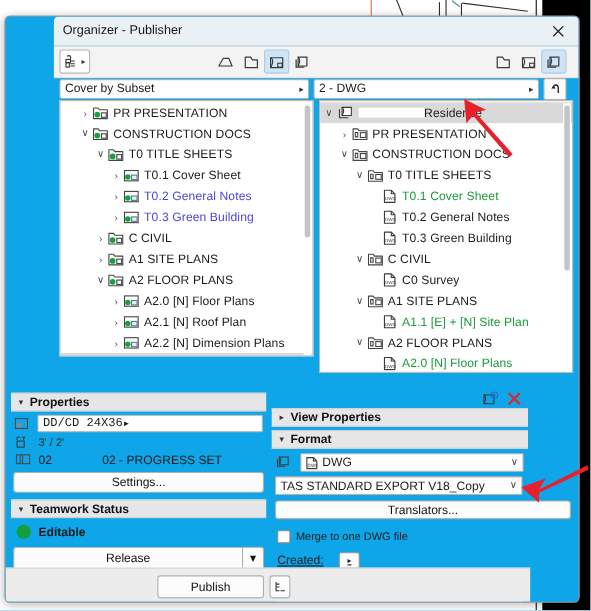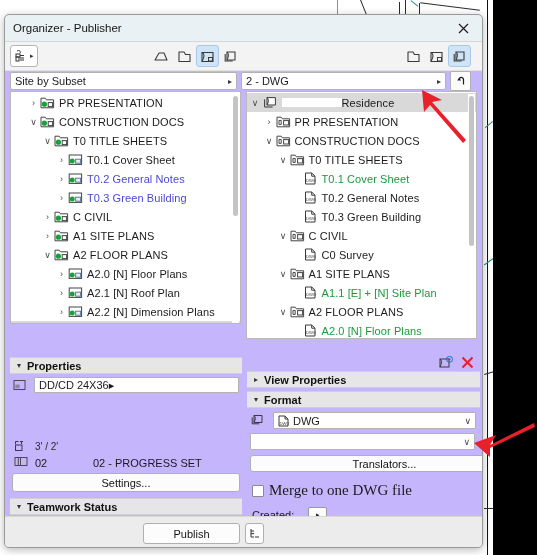--- a/index.html
+++ b/index.html
@@ -14,22 +14,22 @@
   
   .cad{position:absolute;inset:0;background:#ffffff;}
   .blackpane{position:absolute;left:493px;top:0;width:44px;height:555px;background:#000;}
   .cadline{position:absolute;background:#2c2c2c;}
   .cadteal{position:absolute;background:#2e8b91;}
   .cadorange{position:absolute;background:#e8713a;}
 
   
   .dialog{
     position:absolute;left:4px;top:14px;width:477px;height:532px;
-    background:#c4b5fd;border:1px solid #9a9a9a;border-radius:5px;
-    box-shadow:0 2px 9px rgba(0,0,0,.28);overflow:hidden;
+    background:#0ea5e9;border:1px solid #9a9a9a;border-radius:5px;
+    box-shadow:0 2px 9px rgba(0,0,0,.28);overflow:hidden;padding-left:44px;
   }
   .titlebar{
     height:26px;background:#eaf1f4;border-bottom:1px solid #d2d8da;
     display:flex;align-items:center;padding:0 8px;border-radius:4px 4px 0 0;
   }
   .titlebar .ttl{font-size:11.5px;color:#151515;}
   .titlebar .closebtn{margin-left:auto;width:22px;height:20px;display:flex;align-items:center;
     justify-content:center;color:#222;font-size:14px;line-height:1;cursor:default;}
 
   
@@ -189,21 +189,21 @@
               <path d="M3.2 5 v7 h7.5" stroke="#3a3a3a" fill="none" stroke-width="1.1"></path>
               <path d="M5 3 q3 2.5 0 8" stroke="#3a3a3a" fill="none" stroke-width="1"></path>
             </svg>
         </div>
         <div style="width:5px;"></div>
       </div>
     </div>
 
     <div class="selrow">
       <div class="combo" style="width:227px;">
-        <span>Site by Subset</span>
+        <span>Cover by Subset</span>
         <span class="arw">▸</span>
       </div>
       <div class="combo" style="width:205px;">
         <span>2 - DWG</span>
         <span class="arw">▸</span>
       </div>
       <div class="upbtn">
         <svg width="12" height="12" viewBox="0 0 12 12">
             <path d="M8.5 9.5 V4.5 a2.2 2.2 0 0 0 -4.4 0" stroke="#1d1d1d" fill="none" stroke-width="1.2"></path>
             <path d="M2.2 5.4 L4.1 2.8 L6.1 5.4 Z" fill="#1d1d1d"></path>
@@ -542,27 +542,27 @@
       </div>
 
 
       <div style="display:flex;align-items:center;gap:3px;padding:3px 3px 0 3px;box-sizing:border-box;">
         <span class="iconbox">
           <svg width="13" height="12" viewBox="0 0 13 12">
               <rect x="1" y="1.5" width="11" height="9" stroke="#4a4a4a" fill="none" stroke-width="1"></rect>
               <rect x="2.3" y="5.6" width="4.4" height="3.6" fill="#8a8a8a"></rect>
             </svg>
         </span>
-        <div class="field" style="width:217px;">
+        <div class="field" style="width:217px;font-family:Liberation Mono, monospace;">
           <span>DD/CD 24X36</span>
           <span class="arw">▸</span>
         </div>
       </div>
 
-      <div style="display:flex;align-items:center;gap:3px;padding:3px 3px 0 4px;box-sizing:border-box;margin-top:44px;">
+      <div style="display:flex;align-items:center;gap:3px;padding:3px 3px 0 4px;box-sizing:border-box;">
         <span class="iconbox">
           <svg width="13" height="12" viewBox="0 0 13 12">
               <path d="M1.5 1.5 h3 M1.5 1.5 v2.5 M6 1.5 h3 M7.5 1.5 v2.5" stroke="#3a3a3a" stroke-width="1"></path>
               <rect x="1.5" y="5" width="6.5" height="5.5" stroke="#3a3a3a" fill="none" stroke-width="1"></rect>
             </svg>
         </span>
         <span style="font-size:10px;color:#2b2b2b;">3' / 2'</span>
       </div>
 
       <div style="display:flex;align-items:center;gap:3px;padding:3px 3px 0 4px;box-sizing:border-box;">
@@ -636,28 +636,29 @@
                 <path d="M7 1 v3 h3" stroke="#3a3a3a" fill="none" stroke-width="1"></path>
                 <text x="1.6" y="9.6" font-size="4.2" fill="#3a3a3a" font-family="Liberation Sans">DWG</text>
               </svg>
           </span>
           <span>DWG</span>
           <span style="margin-left:auto;font-size:9px;color:#444;">∨</span>
         </div>
       </div>
 
       <div class="field" style="width:225px;height:17px;margin:4px 0 0 3px;">
+        <span>TAS STANDARD EXPORT V18_Copy</span>
         <span style="margin-left:auto;font-size:9px;color:#444;">∨</span>
       </div>
 
       <div class="btn" style="margin:5px 3px 0 3px;width:269px;box-sizing:border-box;">Translators...</div>
 
       <div style="display:flex;align-items:center;gap:5px;padding:10px 0 0 5px;">
         <span class="chk"></span>
-        <span style="font-size:15px;font-family:Liberation Serif, serif;">Merge to one DWG file</span>
+        <span style="font-size:10px;">Merge to one DWG file</span>
       </div>
 
       <div style="display:flex;align-items:center;gap:14px;padding:8px 0 0 5px;text-decoration:underline;">
         <span style="font-size:11px;">Created:</span>
         <span style="width:17px;height:13px;border:1px solid #9a9a9a;border-radius:2px;background:#fcfcfc;display:flex;align-items:center;justify-content:center;font-size:7px;color:#222;">▸</span>
       </div>
 
       <div class="field" style="width:225px;height:17px;margin:13px 0 0 3px;">
         <span style="margin-right:7px;display:flex;">
           <svg width="11" height="11" viewBox="0 0 11 11">

